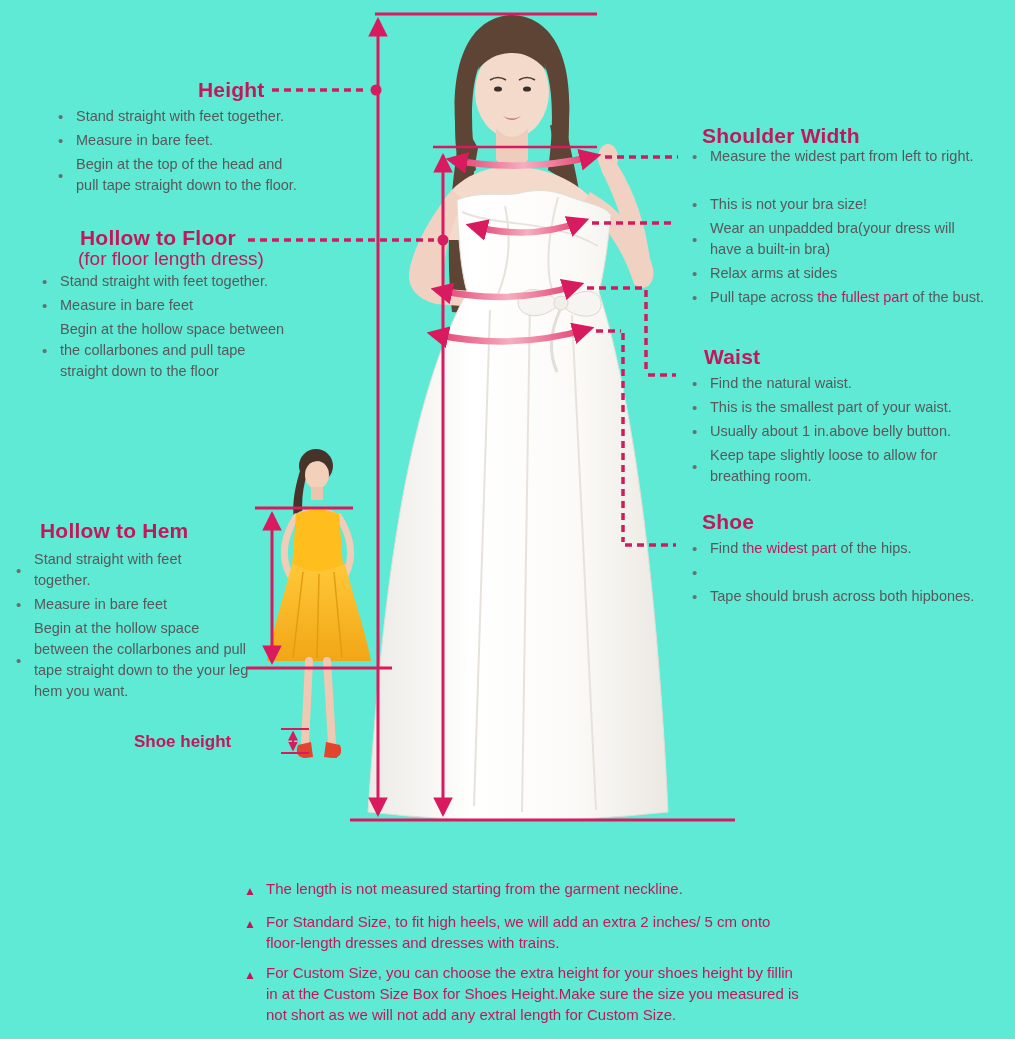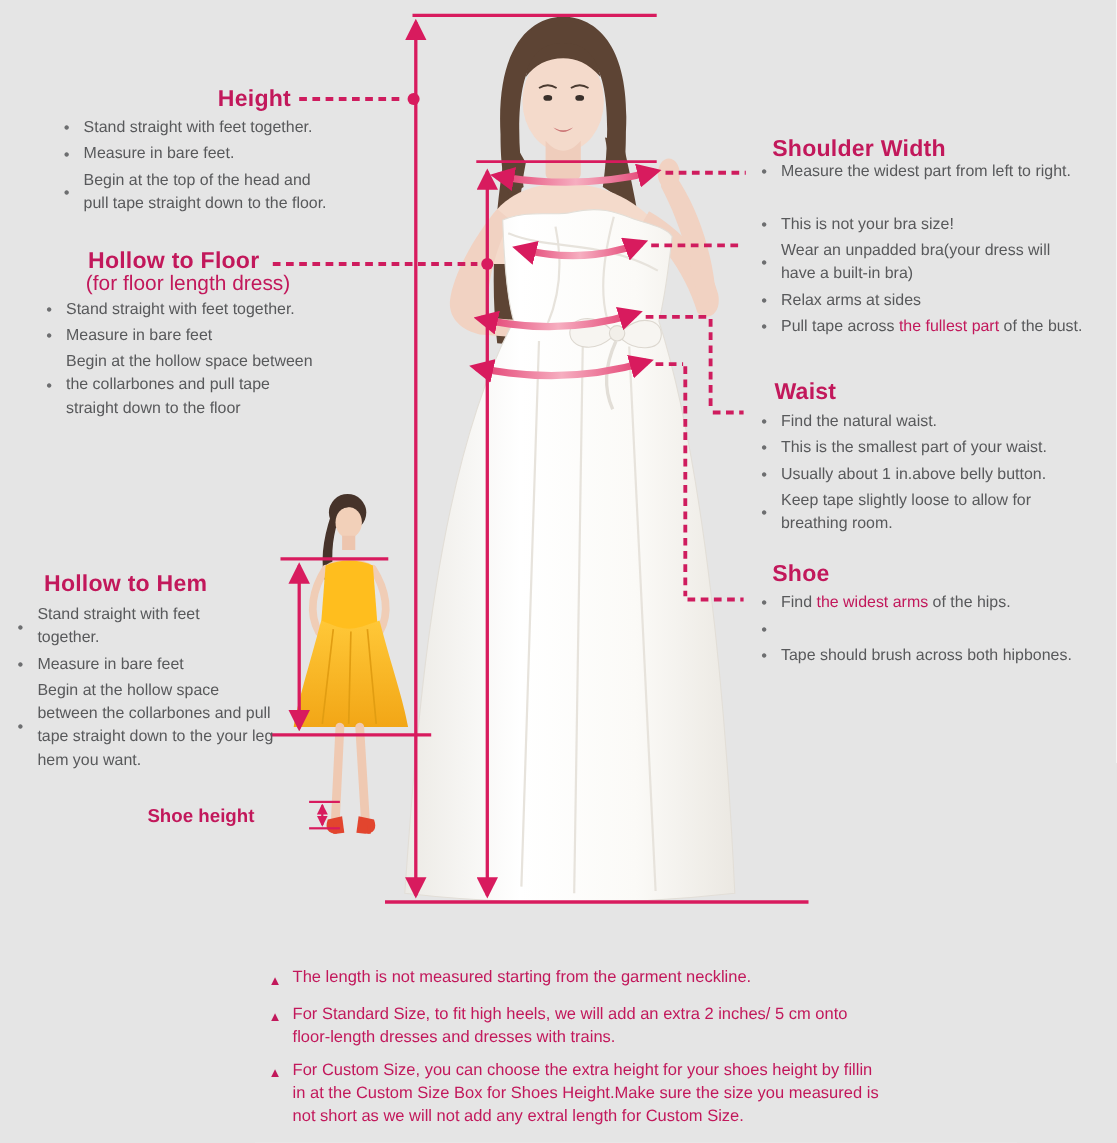--- a/index.html
+++ b/index.html
@@ -1,16 +1,16 @@
 <!DOCTYPE html>
 <html><head>
 <meta charset="utf-8">
 <style>
   html,body{margin:0;padding:0;background:#fff;}
-  .canvas{position:relative;width:1015px;height:1039px;background:#e5e5e5;overflow:hidden;
+  .canvas{position:relative;width:1015px;height:1039px;background:#5eead4;overflow:hidden;
           font-family:"Liberation Sans",sans-serif;}
   svg.fig{position:absolute;left:0;top:0;}
   .sec{position:absolute;}
   .sec-title{color:#C2185B;font-weight:bold;font-size:21px;line-height:24px;letter-spacing:.2px;}
   .sec-sub{color:#C2185B;font-size:19px;line-height:17px;}
   ul.blist{list-style:none;margin:4px 0 0 0;padding:0;}
   ul.blist li{display:flex;align-items:center;margin:0 0 3px 0;color:#58595b;
               font-size:14.5px;line-height:21px;}
   ul.notes{list-style:none;margin:0;padding:0;}
   ul.notes li{display:flex;align-items:flex-start;margin:0 0 9px 0;color:#C2185B;
@@ -283,21 +283,21 @@
 breathing room.</span></span>
         </li>
       </ul>
   </div>
 
   <div class="sec" style="left:692px;top:510px;width:310px;">
     <div class="sec-title" style="margin-left:10px;">Shoe</div>
     <ul class="blist">
         <li>
           <span class="marker dot">•</span>
-          <span class="li-text"><span>Find </span><span class="hl">the widest arms</span><span> of the hips.</span></span>
+          <span class="li-text"><span>Find </span><span class="hl">the widest part</span><span> of the hips.</span></span>
         </li>
         <li>
           <span class="marker dot">•</span>
         </li>
         <li>
           <span class="marker dot">•</span>
           <span class="li-text"><span>Tape should brush across both hipbones.</span></span>
         </li>
       </ul>
   </div>

